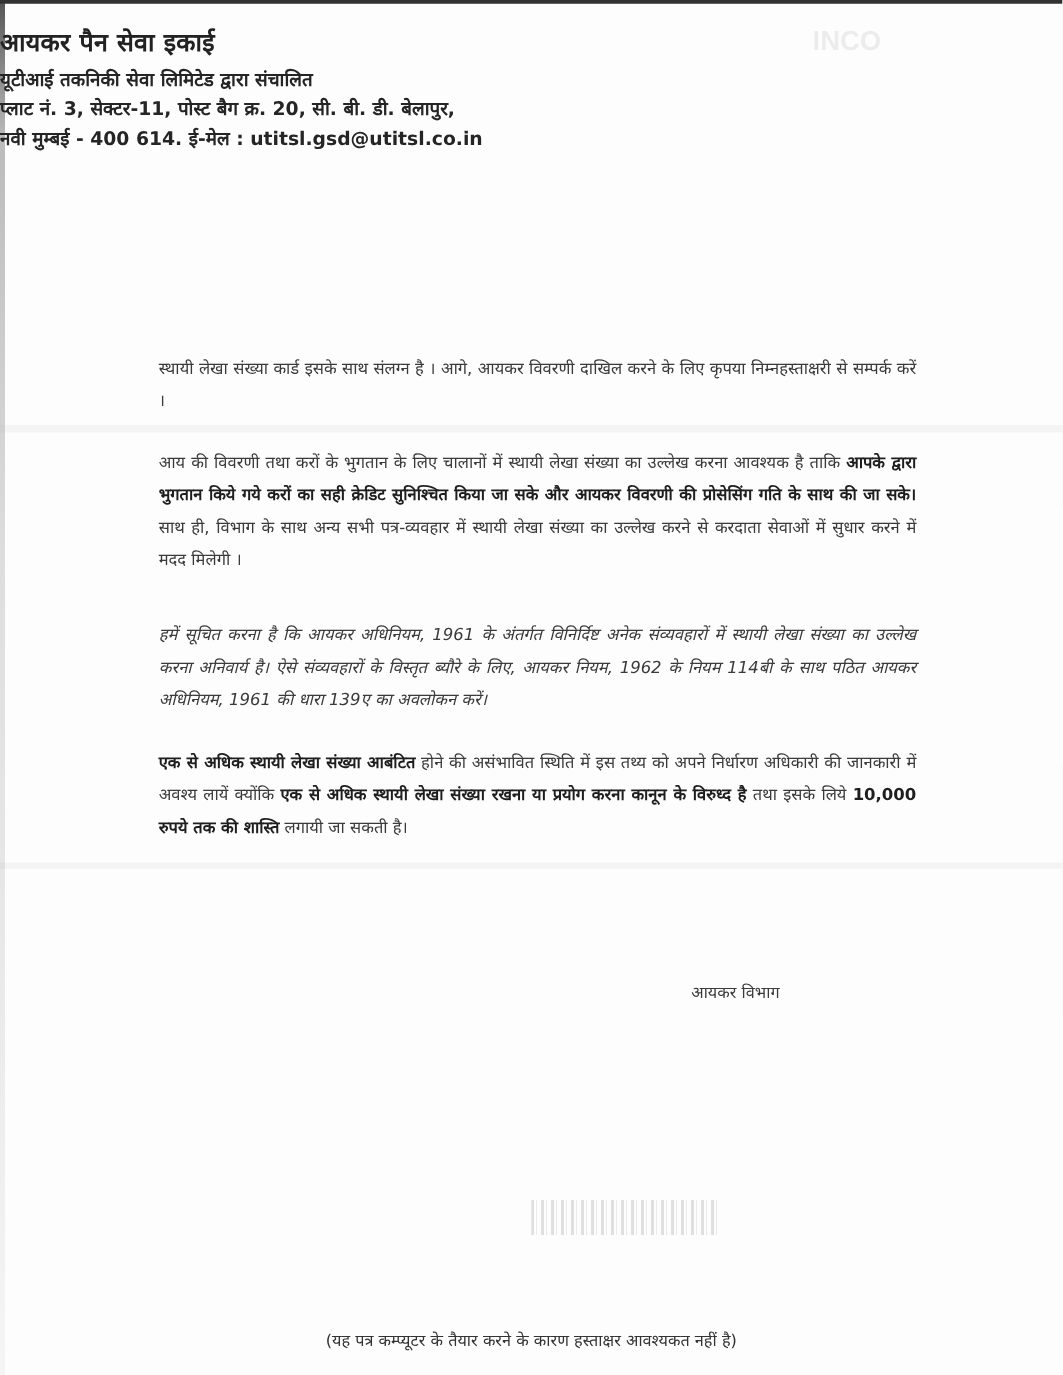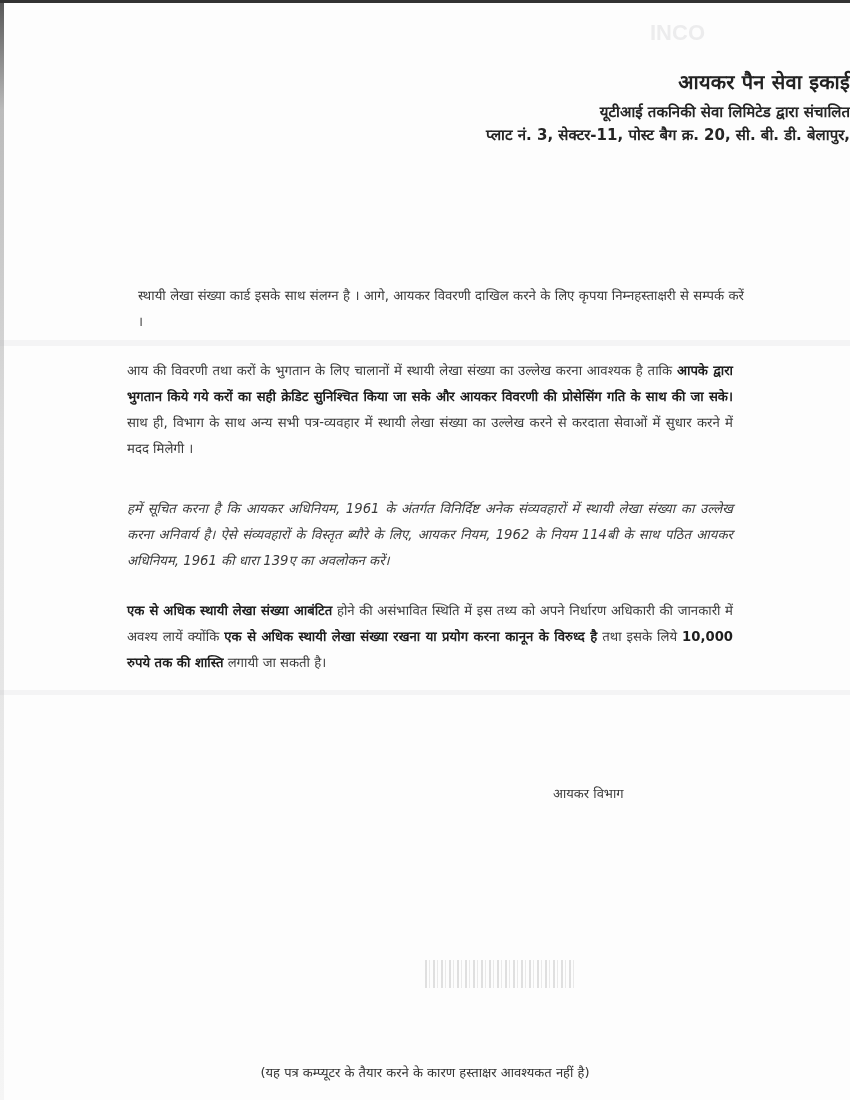--- a/index.html
+++ b/index.html
@@ -19,34 +19,34 @@
       content: ""; position: absolute; left: 0; top: 0; width: 4px; height: 1100px;
       background: linear-gradient(#555, #bbb 10%, #ddd 40%, #f5f5f5);
     }
     .page::after {
       content: ""; position: absolute; left: 0; top: 0; width: 850px; height: 3px;
       background: #333;
     }
     .crease {
       position: absolute; background: rgba(180,180,190,0.12);
     }
-    .header { position: absolute; left: 0; width: 850px; text-align: right; margin-top: 48px; }
+    .header { position: absolute; left: 0; width: 850px; text-align: left; }
     .h-title { top: 20px; font-size: 20px; font-weight: bold; color: #222; letter-spacing: 0.2px; }
     .h-line { font-size: 15px; font-weight: bold; color: #252525; }
     .h2 { top: 53px; }
     .h3 { top: 76px; }
     .h4 { top: 100px; }
     .para {
       position: absolute; left: 127px; width: 606px;
       font-size: 13.2px; line-height: 26px; text-align: justify;
       color: #3a3a3a;
     }
     .para b { color: #1e1e1e; }
     .p1 { top: 188px; }
-    .p2 { top: 283px; margin-left: 11px; }
+    .p2 { top: 283px; }
     .p3 { top: 358px; }
     .p4 { top: 496px; font-style: italic; }
     .p5 { top: 598px; }
     .p6 { top: 707px; }
     .signature {
       position: absolute; left: 553px; top: 784px;
       font-size: 13px; color: #3a3a3a;
     }
     .footer {
       position: absolute; left: 0; top: 1063px; width: 850px; text-align: center;
@@ -66,20 +66,21 @@
 
 <div class="page">
   <div class="crease" style="left:0;top:340px;width:850px;height:6px;"></div>
   <div class="crease" style="left:0;top:690px;width:850px;height:5px;"></div>
   <div class="stamp">INCO</div>
   <div class="barcode"></div>
 
   <div class="header h-title">आयकर पैन सेवा इकाई</div>
   <div class="header h-line h2">यूटीआई तकनिकी सेवा लिमिटेड द्वारा संचालित</div>
   <div class="header h-line h3">प्लाट नं. 3, सेक्टर-11, पोस्ट बैग क्र. 20, सी. बी. डी. बेलापुर,</div>
+  <div class="header h-line h4">नवी मुम्बई - 400 614. ई-मेल : utitsl.gsd@utitsl.co.in</div>
 
   <div class="para p2">स्थायी लेखा संख्या कार्ड इसके साथ संलग्न है । आगे, आयकर विवरणी दाखिल करने के लिए कृपया निम्नहस्ताक्षरी से सम्पर्क करें ।</div>
   <div class="para p3"><span>आय की विवरणी तथा करों के भुगतान के लिए चालानों में स्थायी लेखा संख्या का उल्लेख करना आवश्यक है ताकि </span><b>आपके द्वारा भुगतान किये गये करों का सही क्रेडिट सुनिश्चित किया जा सके और आयकर विवरणी की प्रोसेसिंग गति के साथ की जा सके।</b><span> साथ ही, विभाग के साथ अन्य सभी पत्र-व्यवहार में स्थायी लेखा संख्या का उल्लेख करने से करदाता सेवाओं में सुधार करने में मदद मिलेगी ।</span></div>
   <div class="para p4">हमें सूचित करना है कि आयकर अधिनियम, 1961 के अंतर्गत विनिर्दिष्ट अनेक संव्यवहारों में स्थायी लेखा संख्या का उल्लेख करना अनिवार्य है। ऐसे संव्यवहारों के विस्तृत ब्यौरे के लिए, आयकर नियम, 1962 के नियम 114बी के साथ पठित आयकर अधिनियम, 1961 की धारा 139ए का अवलोकन करें।</div>
   <div class="para p5"><b>एक से अधिक स्थायी लेखा संख्या आबंटित</b><span> होने की असंभावित स्थिति में इस तथ्य को अपने निर्धारण अधिकारी की जानकारी में अवश्य लायें क्योंकि </span><b>एक से अधिक स्थायी लेखा संख्या रखना या प्रयोग करना कानून के विरुध्द है</b><span> तथा इसके लिये </span><b>10,000 रुपये तक की शास्ति</b><span> लगायी जा सकती है।</span></div>
 
   <div class="signature">आयकर विभाग</div>
   <div class="footer">(यह पत्र कम्प्यूटर के तैयार करने के कारण हस्ताक्षर आवश्यकत नहीं है)</div>
 </div>
 

